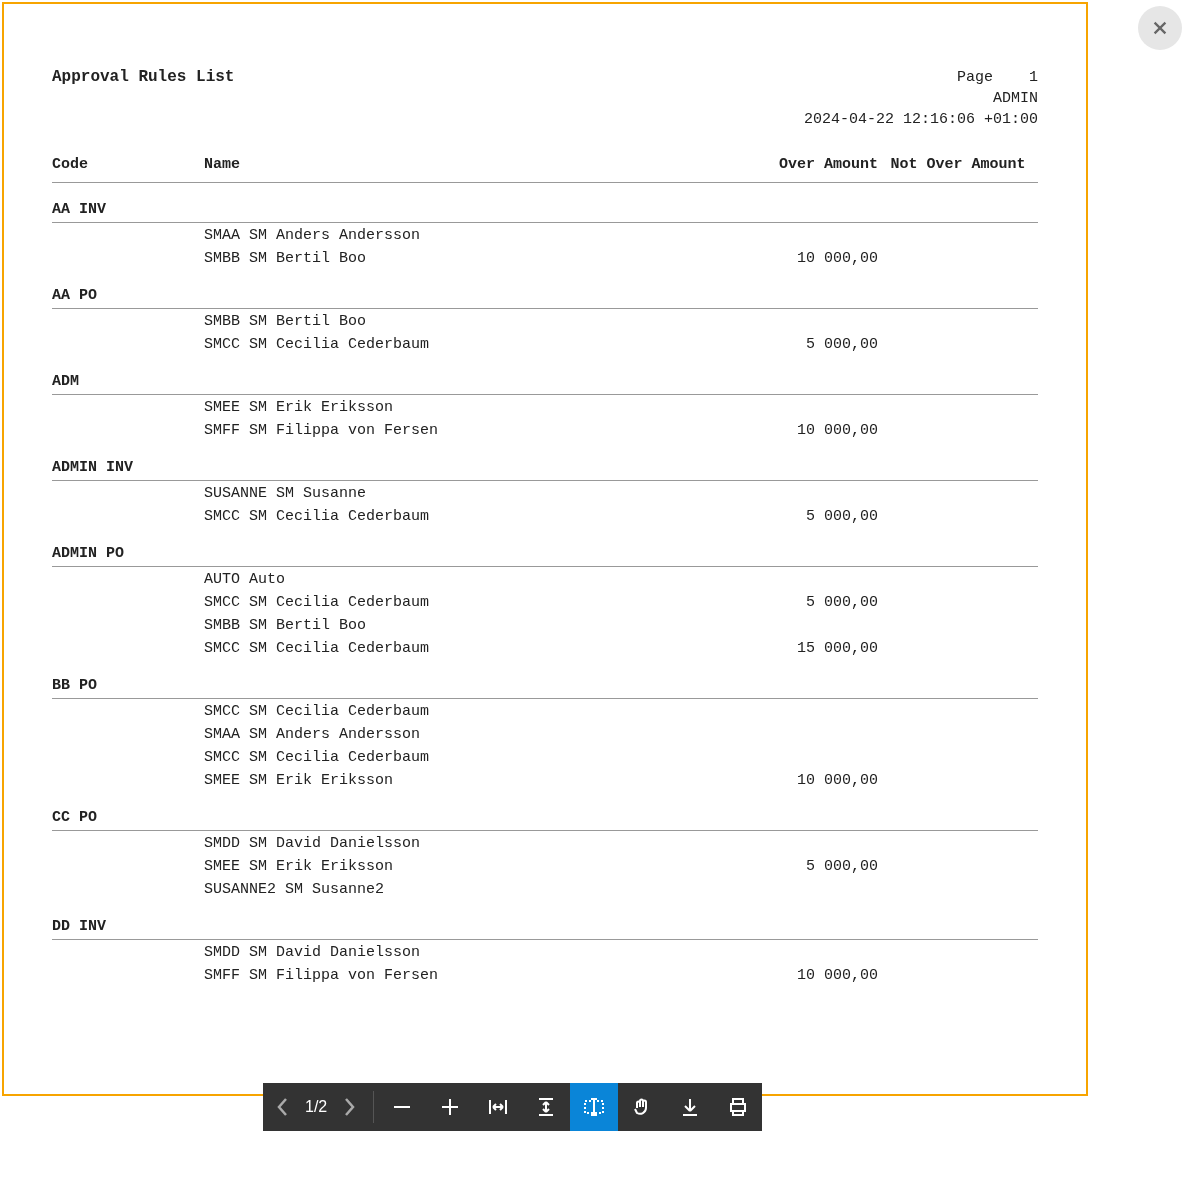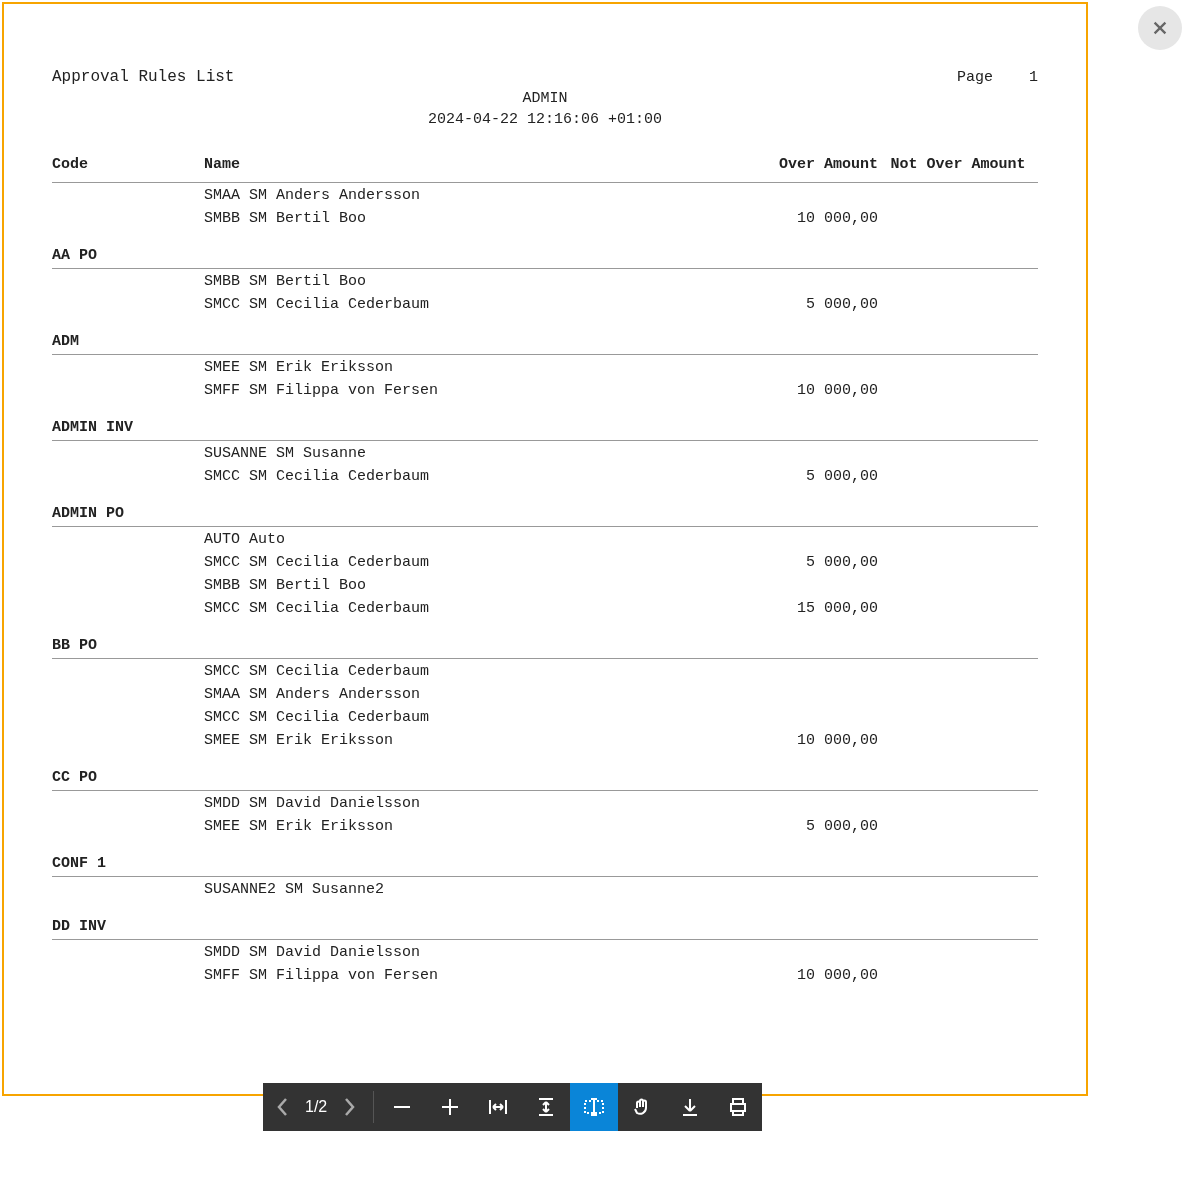--- a/index.html
+++ b/index.html
@@ -37,23 +37,23 @@
       cursor: pointer;
       z-index: 20;
     }
     .close-btn svg { width: 18px; height: 18px; stroke: #666; stroke-width: 2.5; }
     .header-row {
       display: flex;
       justify-content: space-between;
       align-items: baseline;
       margin-top: 24px;
     }
-    .title { font-weight: normal; font-size: 16px; }
+    .title { font-weight: bold; font-size: 16px; }
     .page-info { font-size: 15px; white-space: pre; }
-    .meta-row { text-align: center; font-size: 15px; margin-top: 4px; }
+    .meta-row { text-align: right; font-size: 15px; margin-top: 4px; }
     .col-headers {
       display: flex;
       font-weight: bold;
       margin-top: 28px;
       padding-bottom: 9px;
       border-bottom: 1px solid #999;
       font-size: 15px;
     }
     .col-code { width: 152px; flex-shrink: 0; }
     .col-name { flex: 1; }
@@ -136,20 +136,21 @@
   <div class="meta-row">2024-04-22 12:16:06 +01:00</div>
 
   <div class="col-headers">
     <div class="col-code">Code</div>
     <div class="col-name">Name</div>
     <div class="col-over">Over Amount</div>
     <div class="col-notover">Not Over Amount</div>
   </div>
 
   <div class="groups" id="groups-container">
+      <div class="group-code">AA INV</div>
       <div class="row">
         <div class="col-code"></div>
         <div class="col-name">SMAA SM Anders Andersson</div>
         <div class="col-over"></div>
         <div class="col-notover"></div>
       </div>
       <div class="row">
         <div class="col-code"></div>
         <div class="col-name">SMBB SM Bertil Boo</div>
         <div class="col-over">10 000,00</div>
@@ -250,21 +251,20 @@
         <div class="col-name">SMDD SM David Danielsson</div>
         <div class="col-over"></div>
         <div class="col-notover"></div>
       </div>
       <div class="row">
         <div class="col-code"></div>
         <div class="col-name">SMEE SM Erik Eriksson</div>
         <div class="col-over">5 000,00</div>
         <div class="col-notover"></div>
       </div>
-      <div class="group-code">CONF 1</div>
       <div class="row">
         <div class="col-code"></div>
         <div class="col-name">SUSANNE2 SM Susanne2</div>
         <div class="col-over"></div>
         <div class="col-notover"></div>
       </div>
       <div class="group-code">DD INV</div>
       <div class="row">
         <div class="col-code"></div>
         <div class="col-name">SMDD SM David Danielsson</div>

